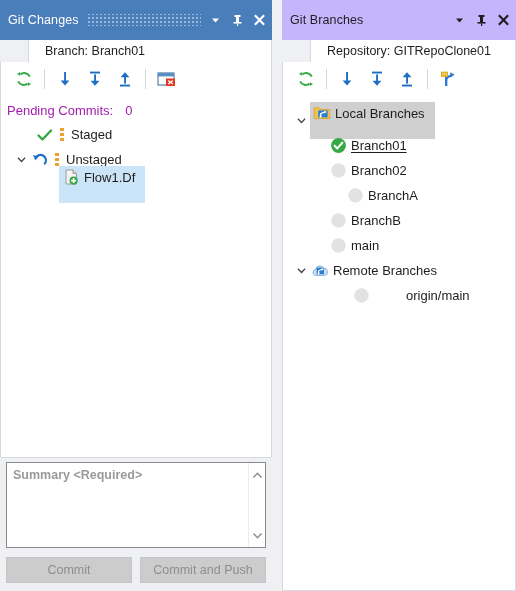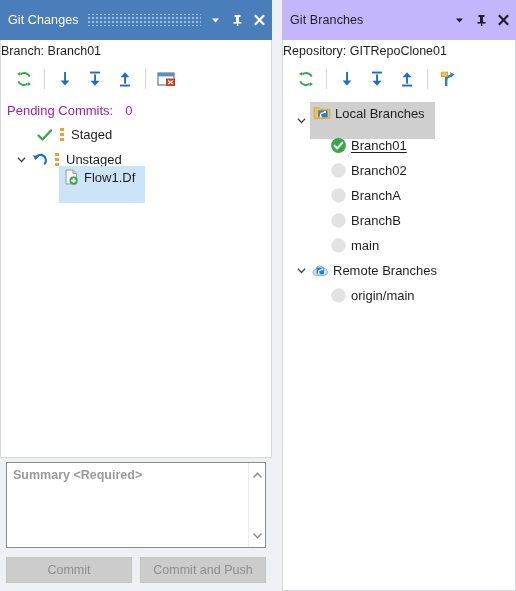--- a/index.html
+++ b/index.html
@@ -42,23 +42,24 @@
   .tb-icons { display: flex; align-items: center; gap: 9px; }
   .tb-ico { width: 13px; height: 14px; display: block; }
 
   
   .sub-head {
     height: 22px; min-height: 22px;
     background: #ffffff;
     border-left: 1px solid #d6d9de;
     border-right: 1px solid #d6d9de;
     display: flex; align-items: center;
-    padding-left: 0; box-sizing: border-box;
+    padding-left: 16px; box-sizing: border-box;
     font-size: 12.5px; color: #1e1e1e;
     white-space: nowrap;
+    margin-left: 28px;
   }
 
   
   .toolbar {
     height: 34px; min-height: 34px;
     background: #ffffff;
     border-left: 1px solid #d6d9de;
     border-right: 1px solid #d6d9de;
     display: flex; align-items: center;
     padding-left: 8px; box-sizing: border-box;
@@ -424,21 +425,21 @@
 
       <div class="row" style="padding-left:45px;">
         <span class="row-ico">
           <svg width="17" height="17" viewBox="0 0 17 17">
               <circle cx="8.5" cy="8.5" r="7.2" fill="#e2e2e2"></circle>
             </svg>
         </span>
         <span class="row-label">Branch02</span>
       </div>
 
-      <div class="row" style="padding-left:45px;">
+      <div class="row" style="padding-left:62px;">
         <span class="row-ico">
           <svg width="17" height="17" viewBox="0 0 17 17">
               <circle cx="8.5" cy="8.5" r="7.2" fill="#e2e2e2"></circle>
             </svg>
         </span>
         <span class="row-label">BranchA</span>
       </div>
 
       <div class="row" style="padding-left:45px;">
         <span class="row-ico">
@@ -469,21 +470,21 @@
             <path d="M4.4 13.4 A3.1 3.1 0 0 1 4.8 7.3 A4.1 4.1 0 0 1 12.6 6.4 A3.5 3.5 0 0 1 13.4 13.4 Z" fill="#cfe3f7" stroke="#7aa9d8" stroke-width="0.9"></path>
             <rect x="5.6" y="5.6" width="7.4" height="6.6" fill="#2d7dd2"></rect>
             <path d="M7.6 11.3 V8.5 M7.6 9.2 C7.6 8 10.2 8.2 11.2 7.3" fill="none" stroke="#ffffff" stroke-width="1.2"></path>
             <circle cx="7.6" cy="11.3" r="1" fill="#ffffff"></circle>
             <circle cx="11.5" cy="7.3" r="1" fill="#ffffff"></circle>
           </svg>
         </span>
         <span class="row-label">Remote Branches</span>
       </div>
 
-      <div class="row" style="padding-left:45px;">
+      <div class="row" style="padding-left:68px;gap:32px;">
         <span class="row-ico">
           <svg width="17" height="17" viewBox="0 0 17 17">
               <circle cx="8.5" cy="8.5" r="7.2" fill="#e2e2e2"></circle>
             </svg>
         </span>
         <span class="row-label">origin/main</span>
       </div>
 
     </div>
   </div>

